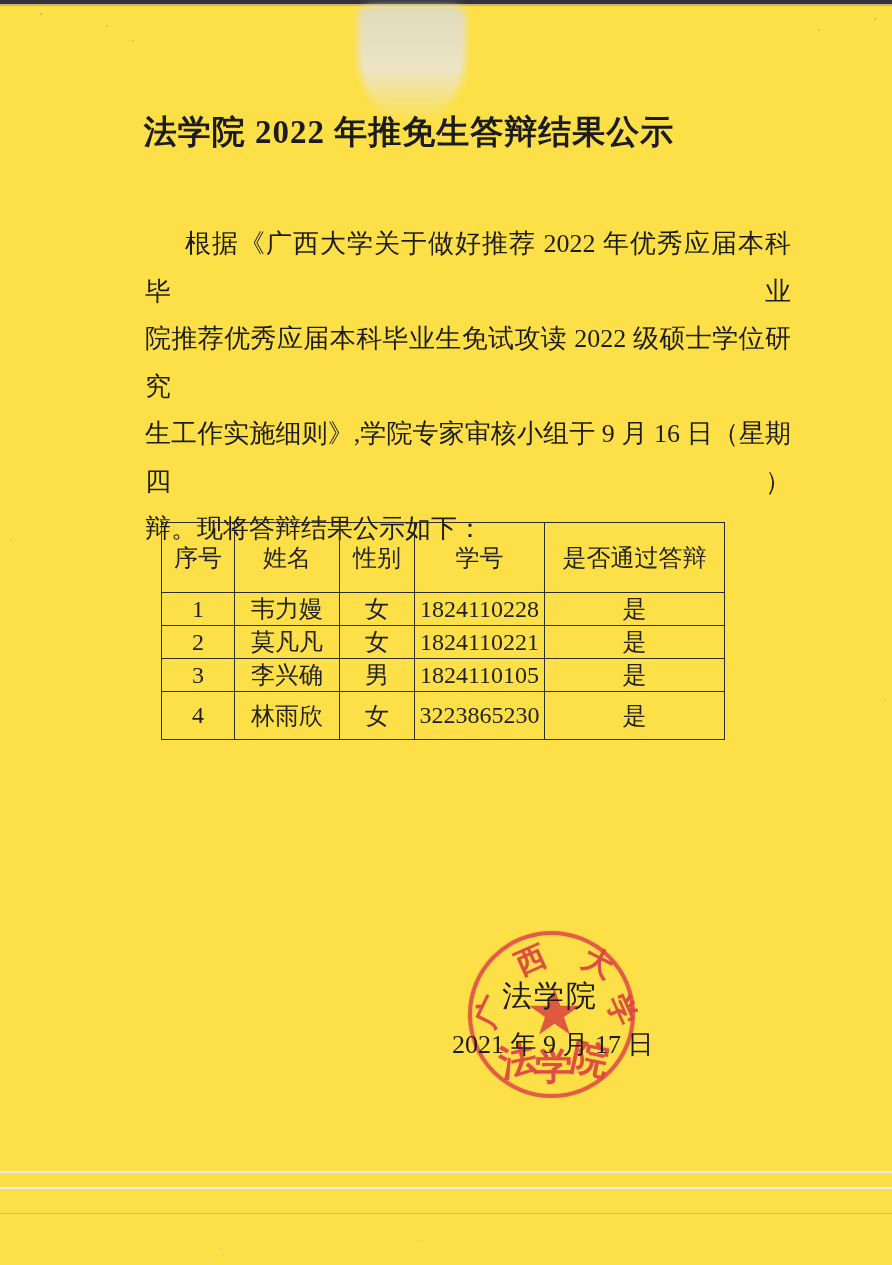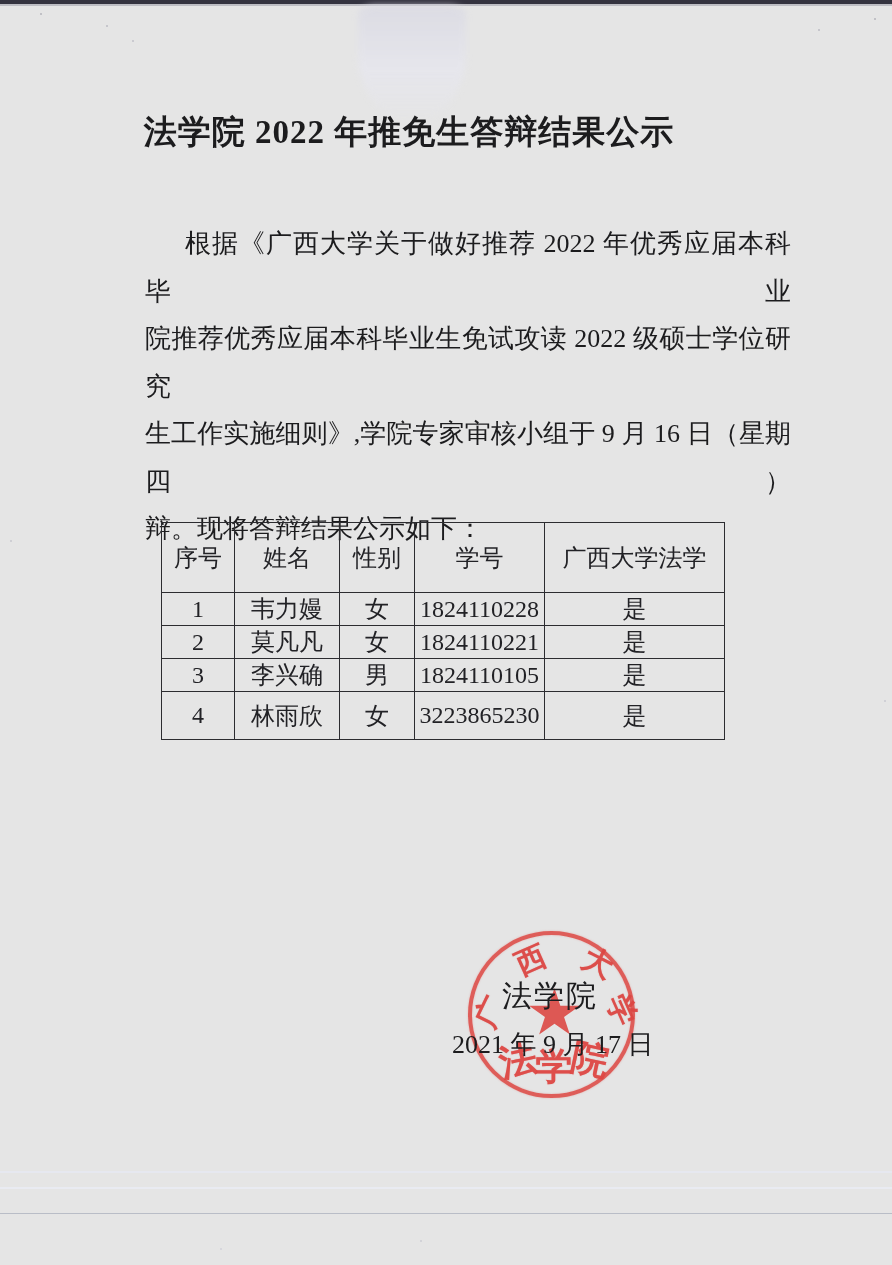--- a/index.html
+++ b/index.html
@@ -1,18 +1,18 @@
 <!DOCTYPE html>
 <html><head>
 <meta charset="utf-8">
 <style>
   html,body { margin:0; padding:0; background:#ffffff; }
   .page {
     position:relative; width:892px; height:1265px; margin:0 auto;
-    background:#e5e5e5; overflow:hidden;
+    background:#fde047; overflow:hidden;
     font-family:"Liberation Serif","DejaVu Serif",serif;
     color:#1c1c1e;
   }
   
   .scan-top-strip { position:absolute; left:0; top:0; width:892px; height:4px; background:#34333f; }
   .scan-top-strip2 { position:absolute; left:0; top:4px; width:892px; height:2px; background:#8c8c99; opacity:.45; }
   .scan-smudge {
     position:absolute; left:358px; top:5px; width:108px; height:118px;
     background:linear-gradient(to bottom,#d9d9e3 0%,#e7e7ef 55%,rgba(236,236,244,0) 100%);
     border-radius:18px 18px 50% 50% / 10px 10px 70px 70px;
@@ -113,21 +113,21 @@
         <col class="col-sex">
         <col class="col-id">
         <col class="col-pass">
     </colgroup>
     <tbody>
         <tr>
       <th>序号</th>
       <th>姓名</th>
       <th>性别</th>
       <th>学号</th>
-      <th>广西大学法学</th>
+      <th>是否通过答辩</th>
     </tr>
     <tr class="row-h1">
       <td>1</td>
       <td>韦力嫚</td>
       <td>女</td>
       <td>1824110228</td>
       <td>是</td>
     </tr>
     <tr class="row-h2">
       <td>2</td>

